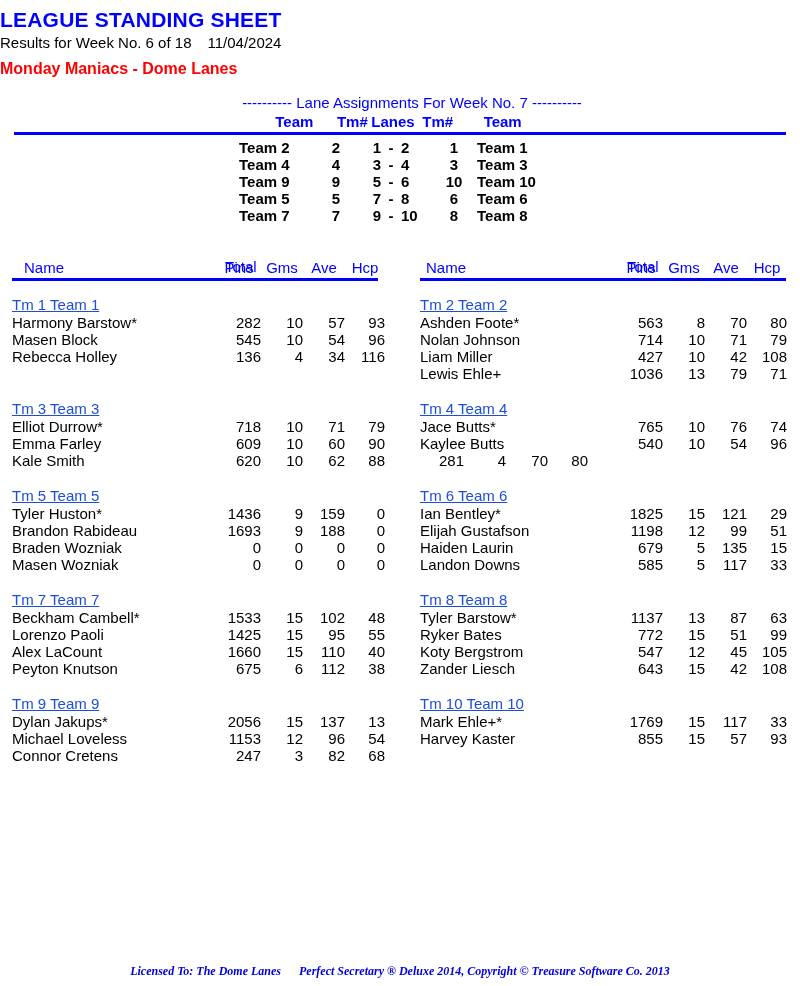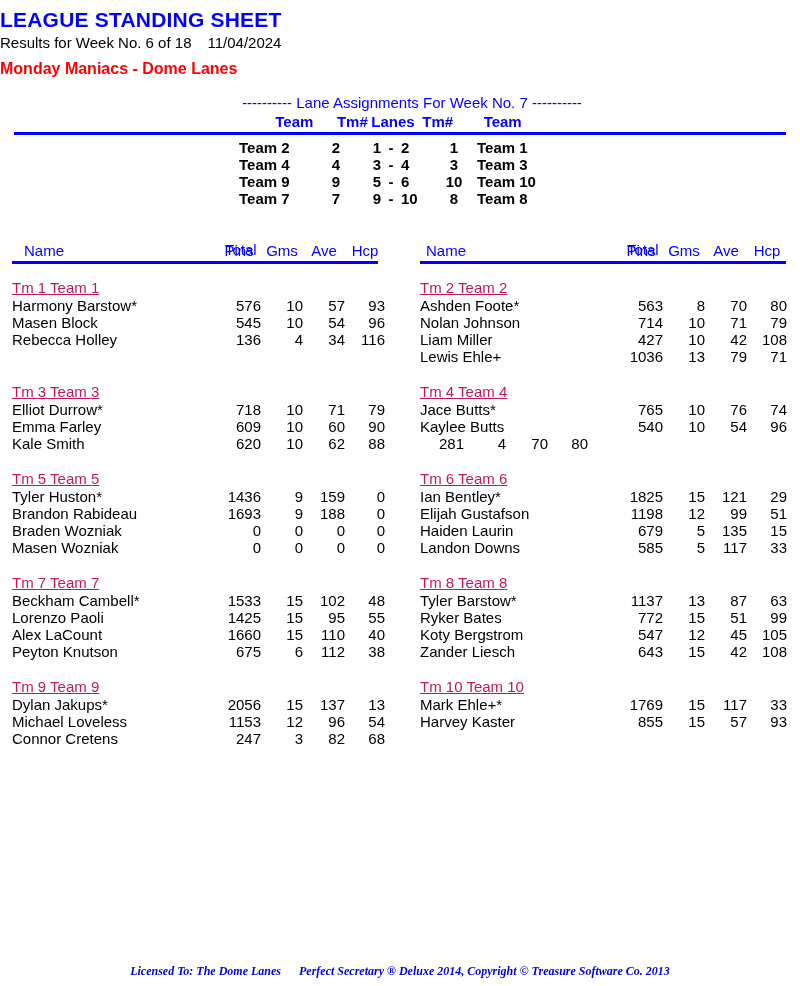--- a/index.html
+++ b/index.html
@@ -145,21 +145,21 @@
     border-top: 3px solid #0000ff;
     margin-left: 0;
     width: 366px;
   }
   .col-right .col-rule { width: 366px; }
 
   .team-block {
     margin-top: 0;
   }
   .team-name {
-    color: #be185d;
+    color: #1d4ed8;
     font-size: 15px;
     line-height: 17px;
     text-decoration: underline;
     white-space: nowrap;
     display: inline-block;
     text-align: center;
   }
   .bowler-row {
     display: flex;
     font-size: 15px;
@@ -248,20 +248,29 @@
     <tr>
       <td class="lt-team-l">Team 9</td>
       <td class="lt-num-l">9</td>
       <td class="lt-lane-a">5</td>
       <td class="lt-dash">-</td>
       <td class="lt-lane-b">6</td>
       <td class="lt-num-r">10</td>
       <td class="lt-team-r">Team 10</td>
     </tr>
     <tr>
+      <td class="lt-team-l">Team 5</td>
+      <td class="lt-num-l">5</td>
+      <td class="lt-lane-a">7</td>
+      <td class="lt-dash">-</td>
+      <td class="lt-lane-b">8</td>
+      <td class="lt-num-r">6</td>
+      <td class="lt-team-r">Team 6</td>
+    </tr>
+    <tr>
       <td class="lt-team-l">Team 7</td>
       <td class="lt-num-l">7</td>
       <td class="lt-lane-a">9</td>
       <td class="lt-dash">-</td>
       <td class="lt-lane-b">10</td>
       <td class="lt-num-r">8</td>
       <td class="lt-team-r">Team 8</td>
     </tr>
   </tbody>
     </table>
@@ -281,21 +290,21 @@
       </div>
     </div>
     <div class="col-rule"></div>
 
     <div style="height:15px"></div>
 
     <div class="team-block">
       <div><span class="team-name">Tm 1 Team 1</span></div>
       <div class="bowler-row">
         <span class="bowler-name">Harmony Barstow*</span>
-        <span class="num n-pins">576</span>
+        <span class="num n-pins">282</span>
         <span class="num n-gms">10</span>
         <span class="num n-ave">57</span>
         <span class="num n-hcp">93</span>
       </div>
       <div class="bowler-row">
         <span class="bowler-name">Masen Block</span>
         <span class="num n-pins">545</span>
         <span class="num n-gms">10</span>
         <span class="num n-ave">54</span>
         <span class="num n-hcp">96</span>

